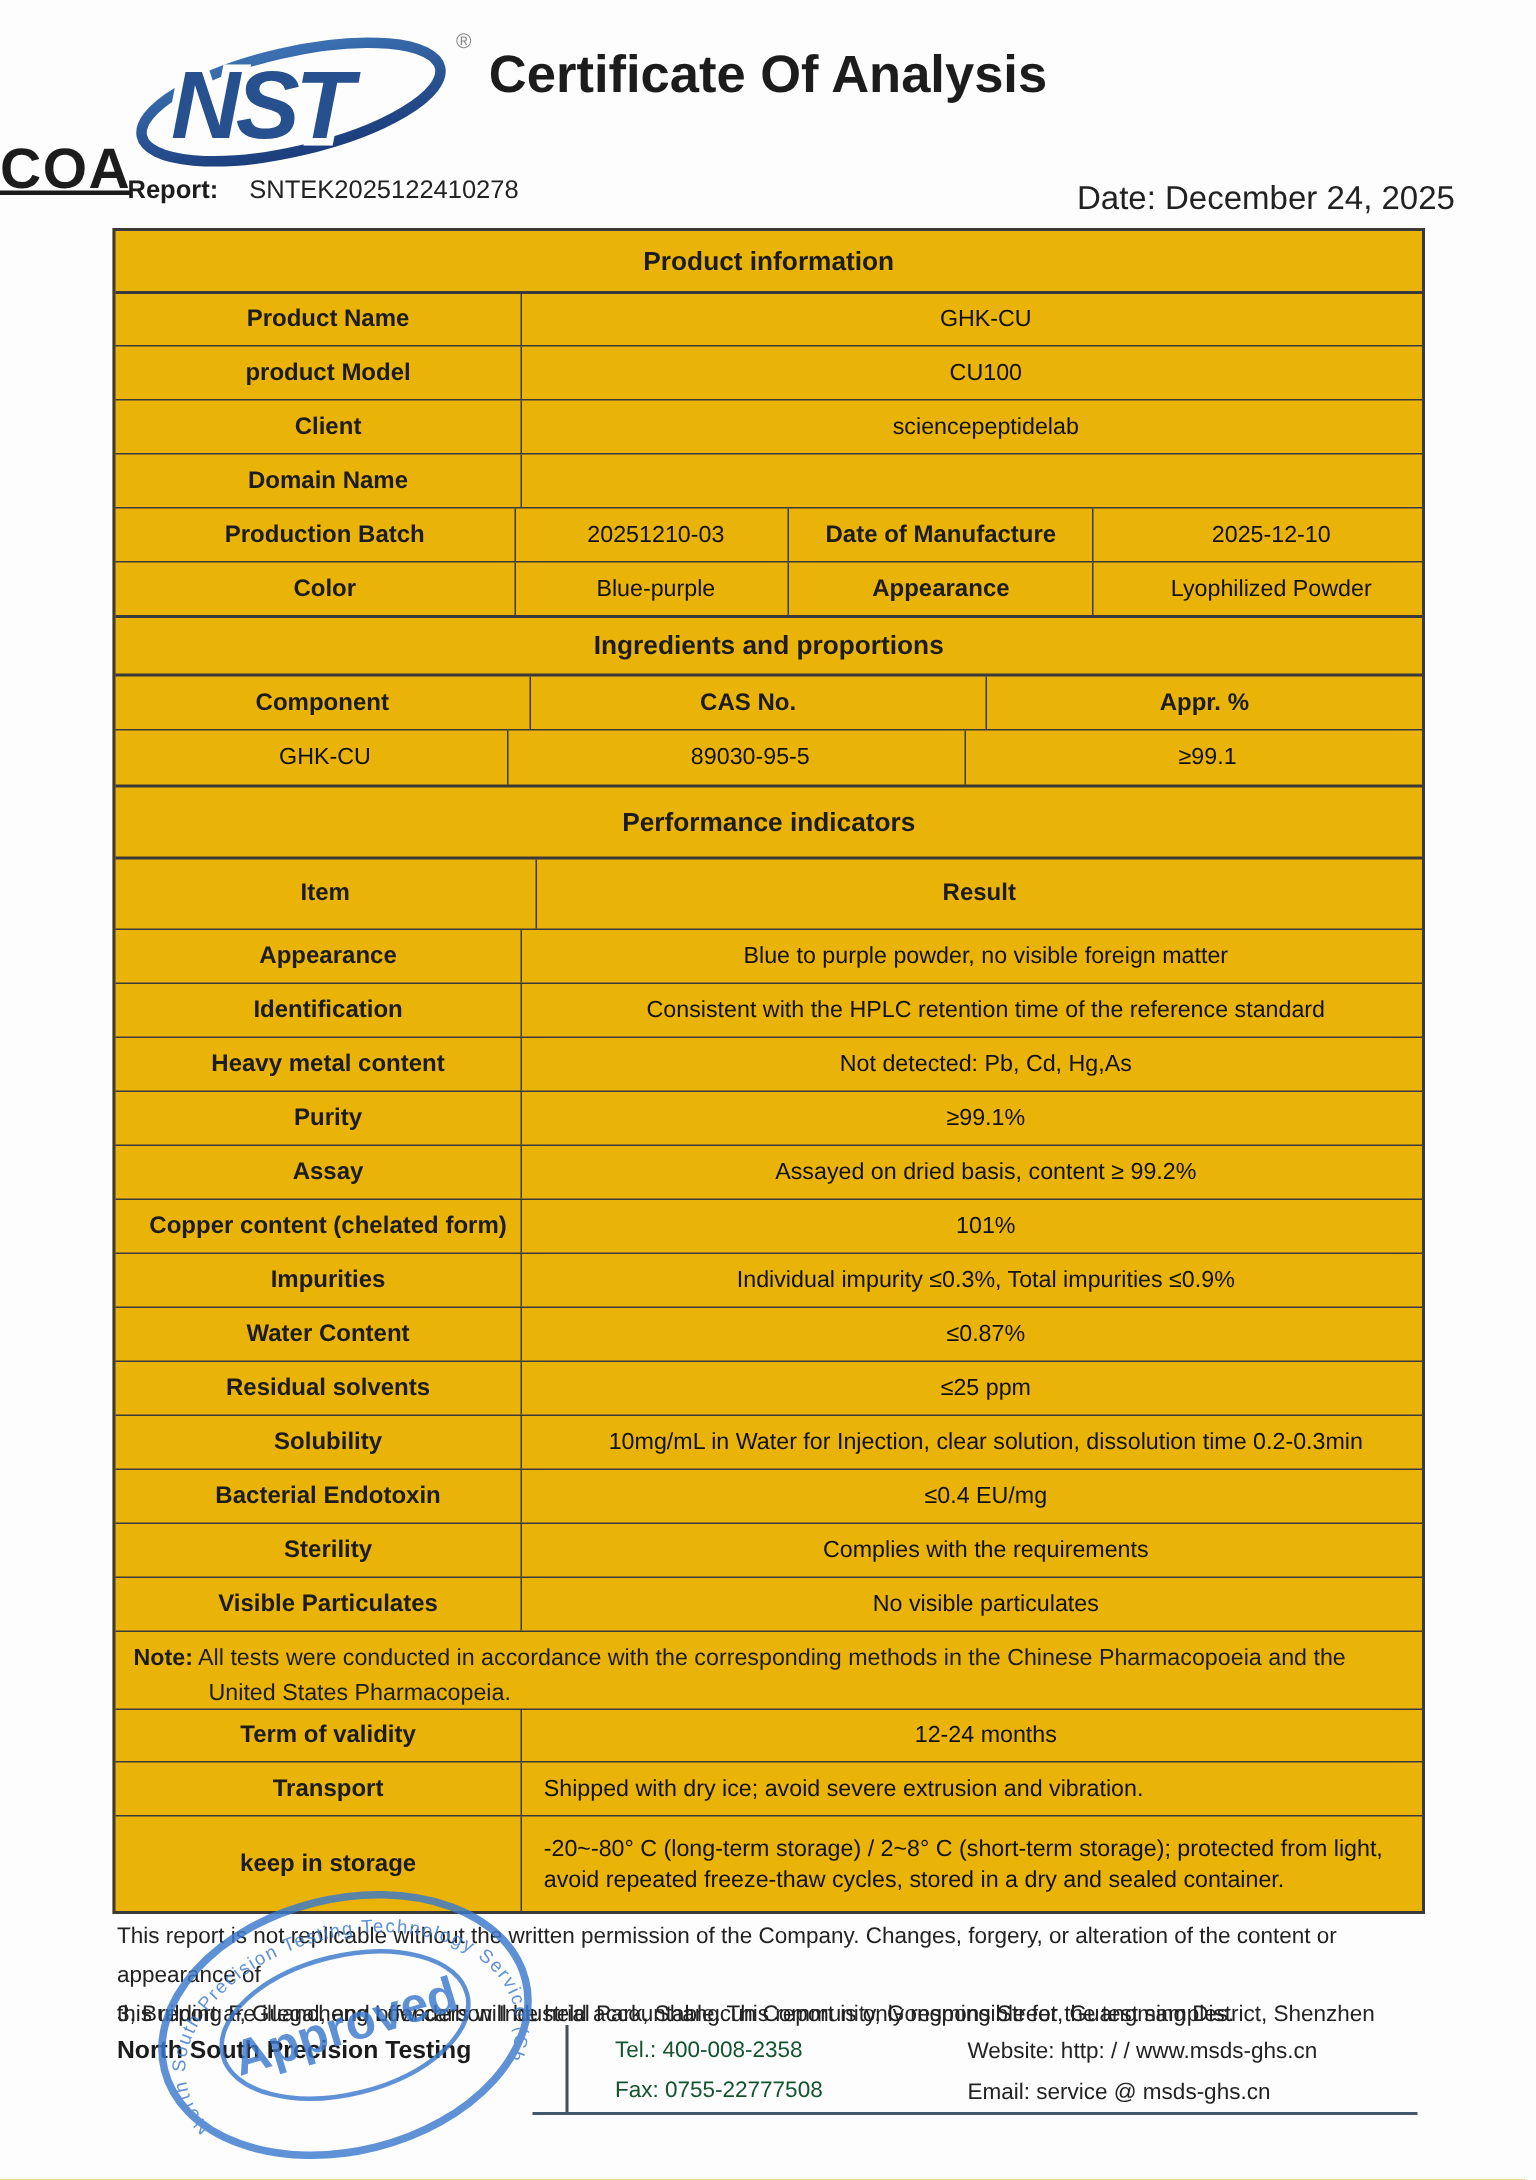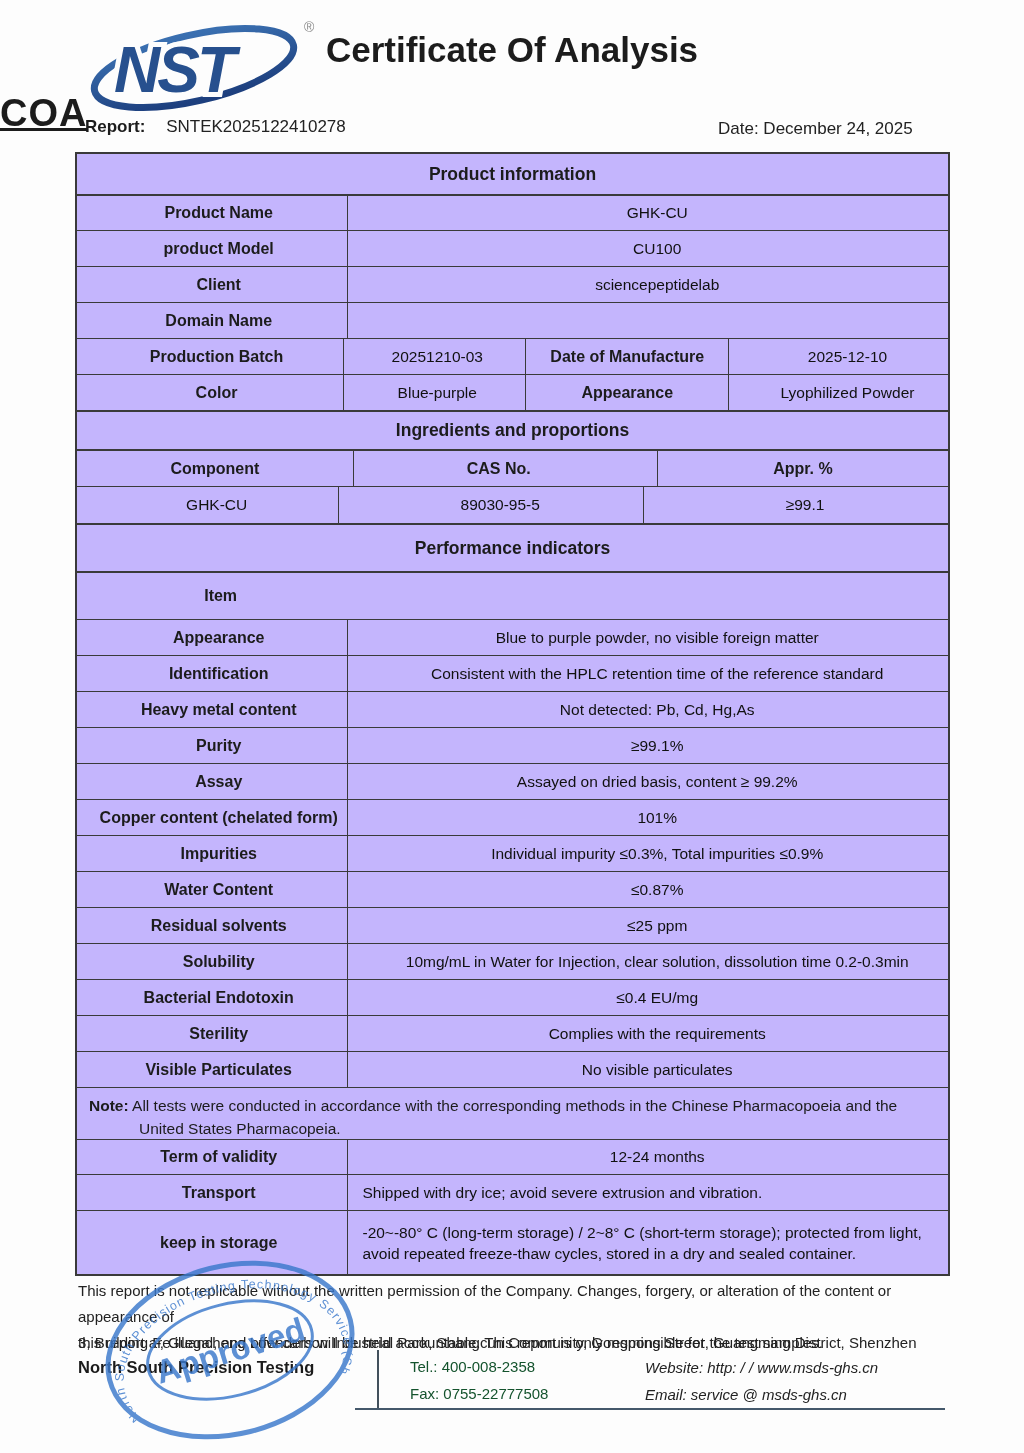--- a/index.html
+++ b/index.html
@@ -9,25 +9,25 @@
 
   
   .logo { position:absolute; left:82px; top:16px; }
   .doc-title { position:absolute; left:0; top:30px; width:100%; text-align:center;
                font-size:35px; font-weight:700; letter-spacing:0px; }
   .doc-sub { position:absolute; left:0; top:92px; width:100%; text-align:left;
              font-size:38px; font-weight:700; letter-spacing:1px;text-decoration:underline; }
   .report-line { position:absolute; left:85px; top:117px; font-size:17px; }
   .report-line .lab { font-weight:700; }
   .report-line .num { margin-left:16px; color:#222; }
-  .date-line { position:absolute; left:718px; top:119px; font-size:17px; color:#222; }
+  .date-line { position:absolute; left:718px; top:119px; font-size:22px; color:#222; }
 
   
   .coa-table { position:absolute; left:75px; top:152px; width:875px;
-               border:2px solid #3a3a3a; background:#c4b5fd; }
+               border:2px solid #3a3a3a; background:#eab308; }
   .r { display:flex; border-top:1px solid #3a3a3a; }
   .r.first { border-top:0; }
   .r.thick { border-top-width:2px; }
   .h40{height:40px}.h39{height:39px}.h38{height:48px}.h37{height:37px}
   .h36{height:36px}.h35{height:35px}.h52{height:52px}.h64{height:64px}
   .c { border-left:1px solid #3a3a3a; height:100%; display:flex; align-items:center;
        justify-content:center; padding:2px 8px; text-align:center; }
   .c:first-child { border-left:none; }
   .w30{width:30%}.w20{width:20%}.w24{width:24%}.w26{width:26%}
   .w35{width:35%}.w70{width:70%}.w100{width:100%}
@@ -42,21 +42,21 @@
   .multiline { line-height:21px; padding-top:4px; padding-bottom:4px; }
 
   
   .disclaimer { position:absolute; left:78px; top:1278px; width:880px;
                 font-size:15px; line-height:26px; color:#222; }
   .address { position:absolute; left:78px; top:1334px; font-size:15px; color:#222; }
   .company { position:absolute; left:78px; top:1354px; font-size:16.5px; font-weight:700;
              line-height:27px; color:#1b1b1b; }
   .vdivider { position:absolute; left:377px; top:1350px; width:2px; height:58px; background:#42505c; }
   .telfax { position:absolute; left:410px; top:1353px; font-size:15px; line-height:27px; color:#14532d; }
-  .webmail { position:absolute; left:645px; top:1354px; font-size:15px; line-height:27px; color:#222;font-style:italic; }
+  .webmail { position:absolute; left:645px; top:1354px; font-size:15px; line-height:27px; color:#222; }
   .underline { position:absolute; left:355px; top:1408px; width:590px; height:2px; background:#44586b; }
 
   
   .stamp { position:absolute; left:88px; top:1246px; opacity:0.82; pointer-events:none; }
 </style>
 </head>
 <body>
 
 <div class="page">
 
@@ -130,20 +130,21 @@
       <div class="c w30 vl">GHK-CU</div>
       <div class="c w35 vl">89030-95-5</div>
       <div class="c w35 vl">≥99.1</div>
     </div>
 
     <div class="r thick h38">
       <div class="c w100 sec">Performance indicators</div>
     </div>
     <div class="r thick h38">
       <div class="c w30 lb">Item</div>
+      <div class="c w70 lb">Result</div>
     </div>
 
     <div class="r h36">
       <div class="c w30 lb">Appearance</div>
       <div class="c w70 vl">Blue to purple powder, no visible foreign matter</div>
     </div>
     <div class="r h36">
       <div class="c w30 lb">Identification</div>
       <div class="c w70 vl">Consistent with the HPLC retention time of the reference standard</div>
     </div>

